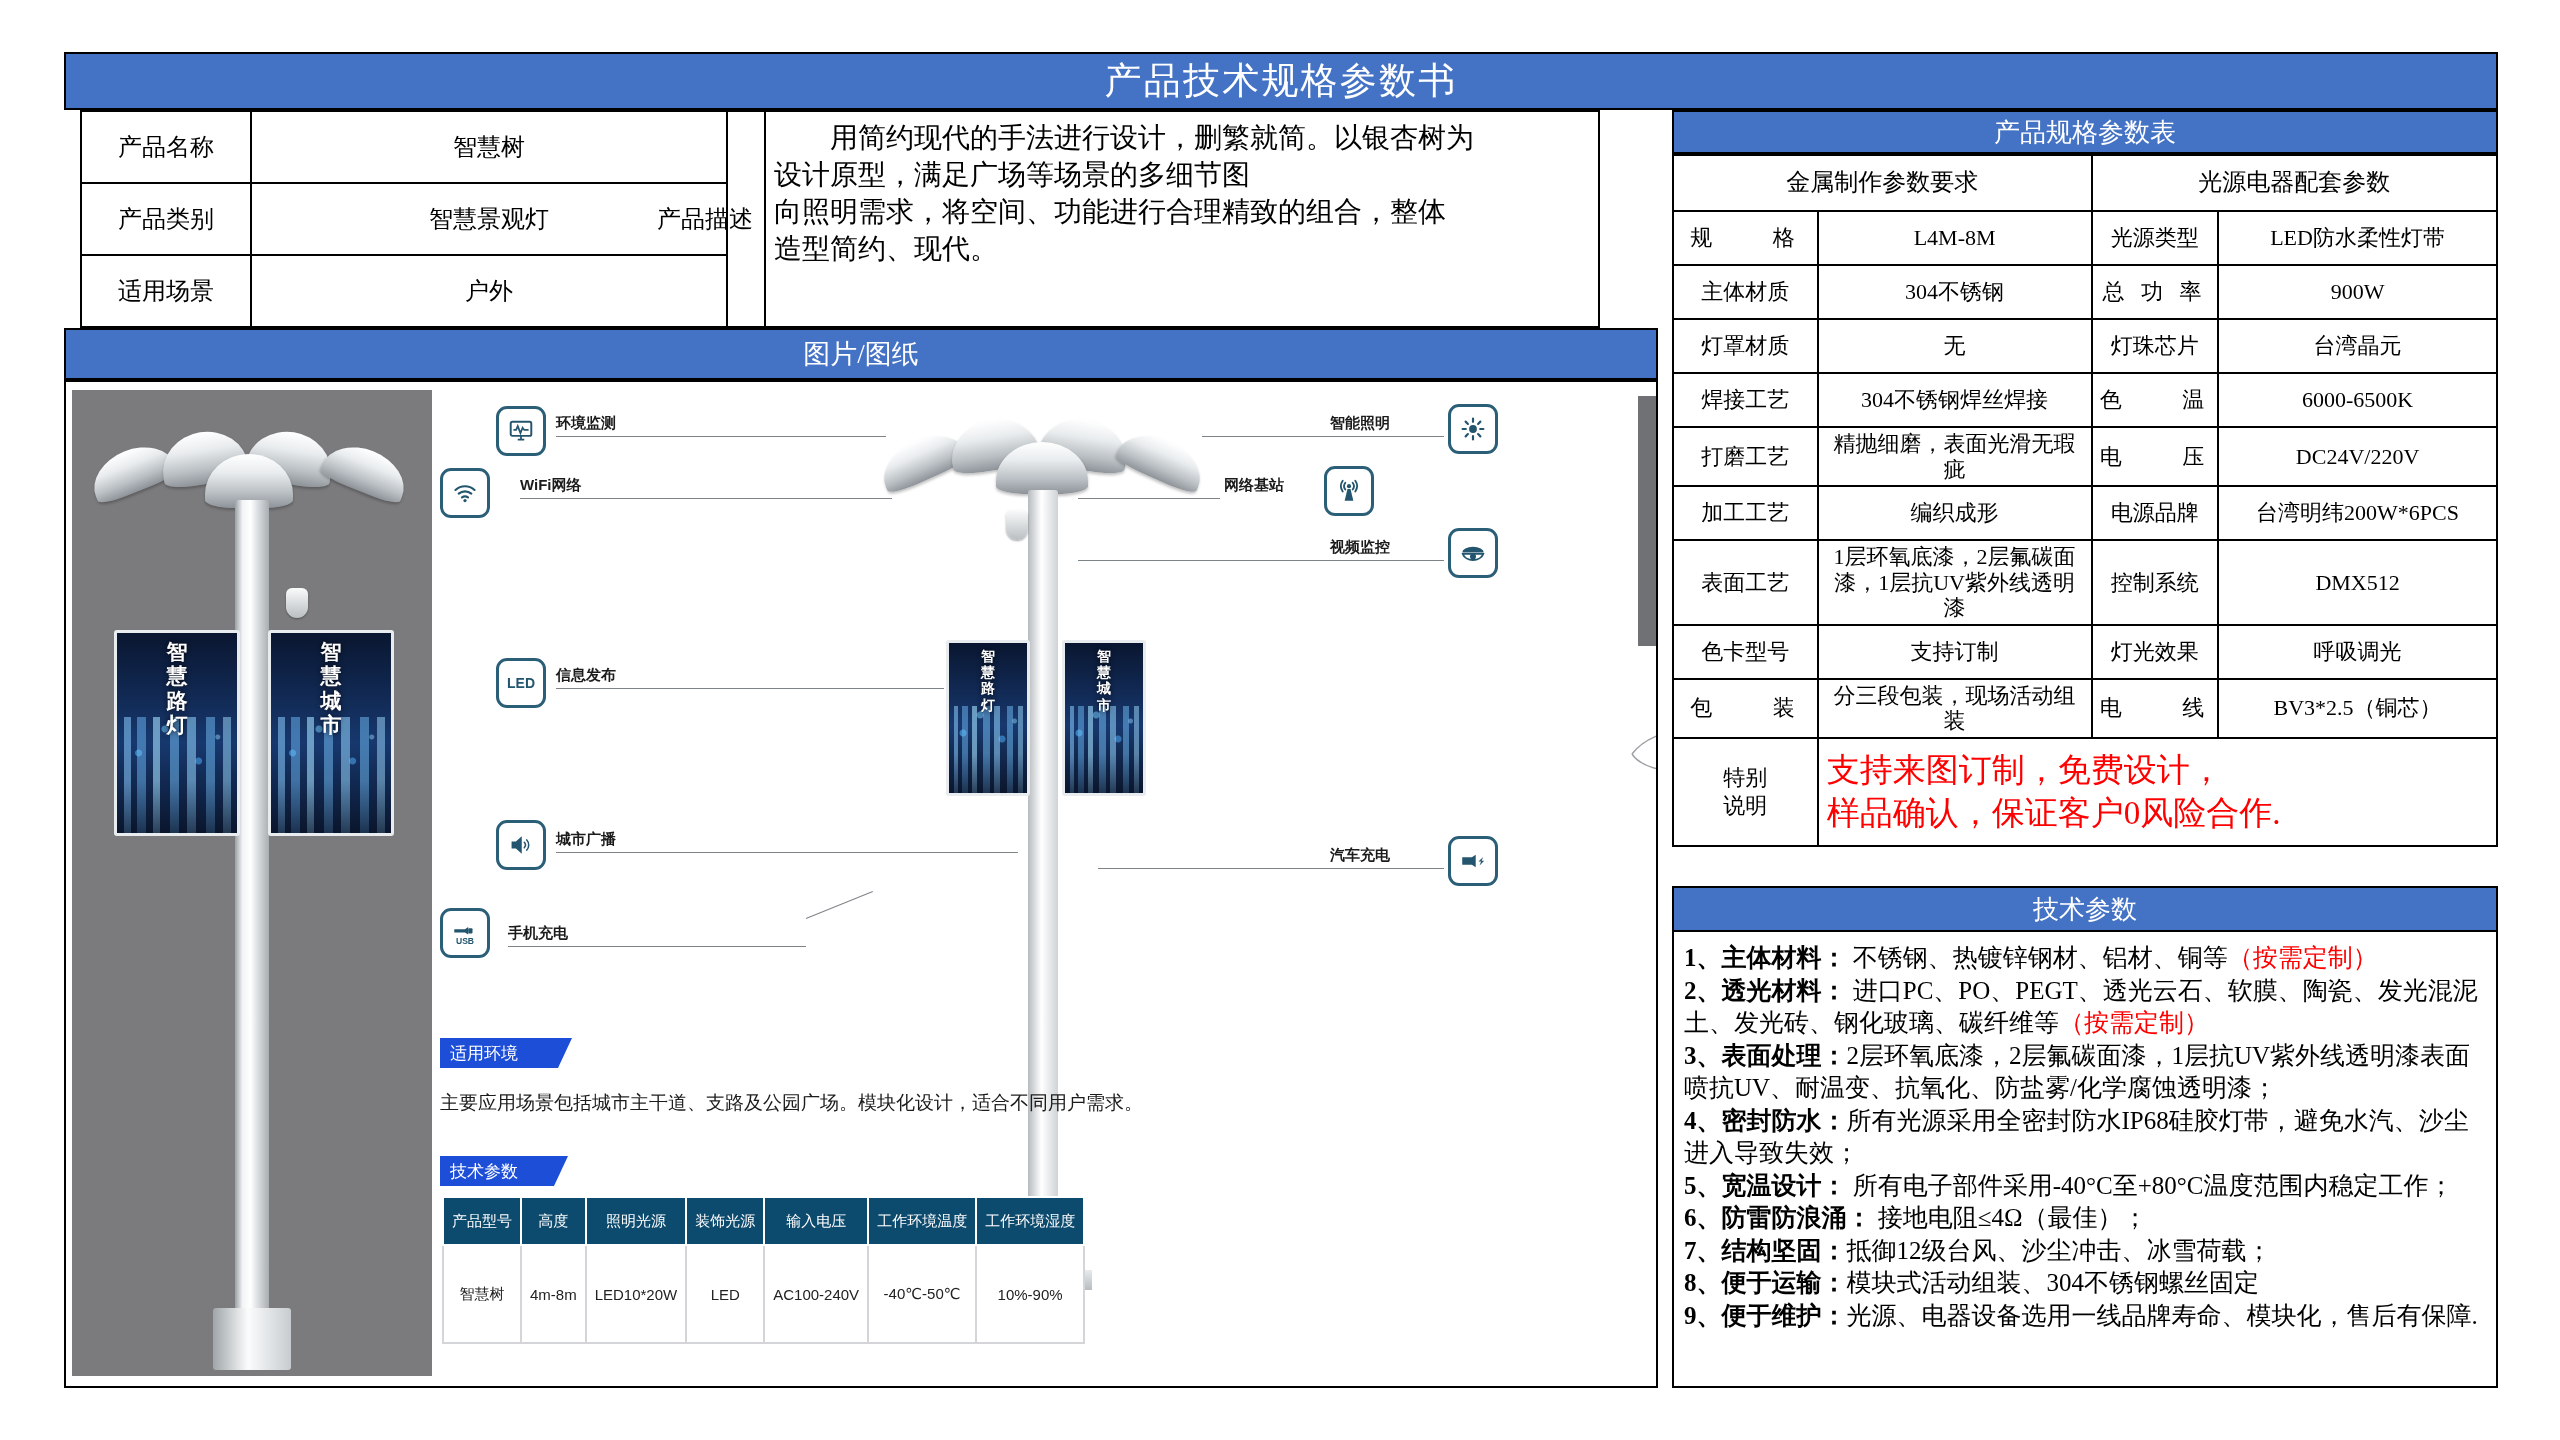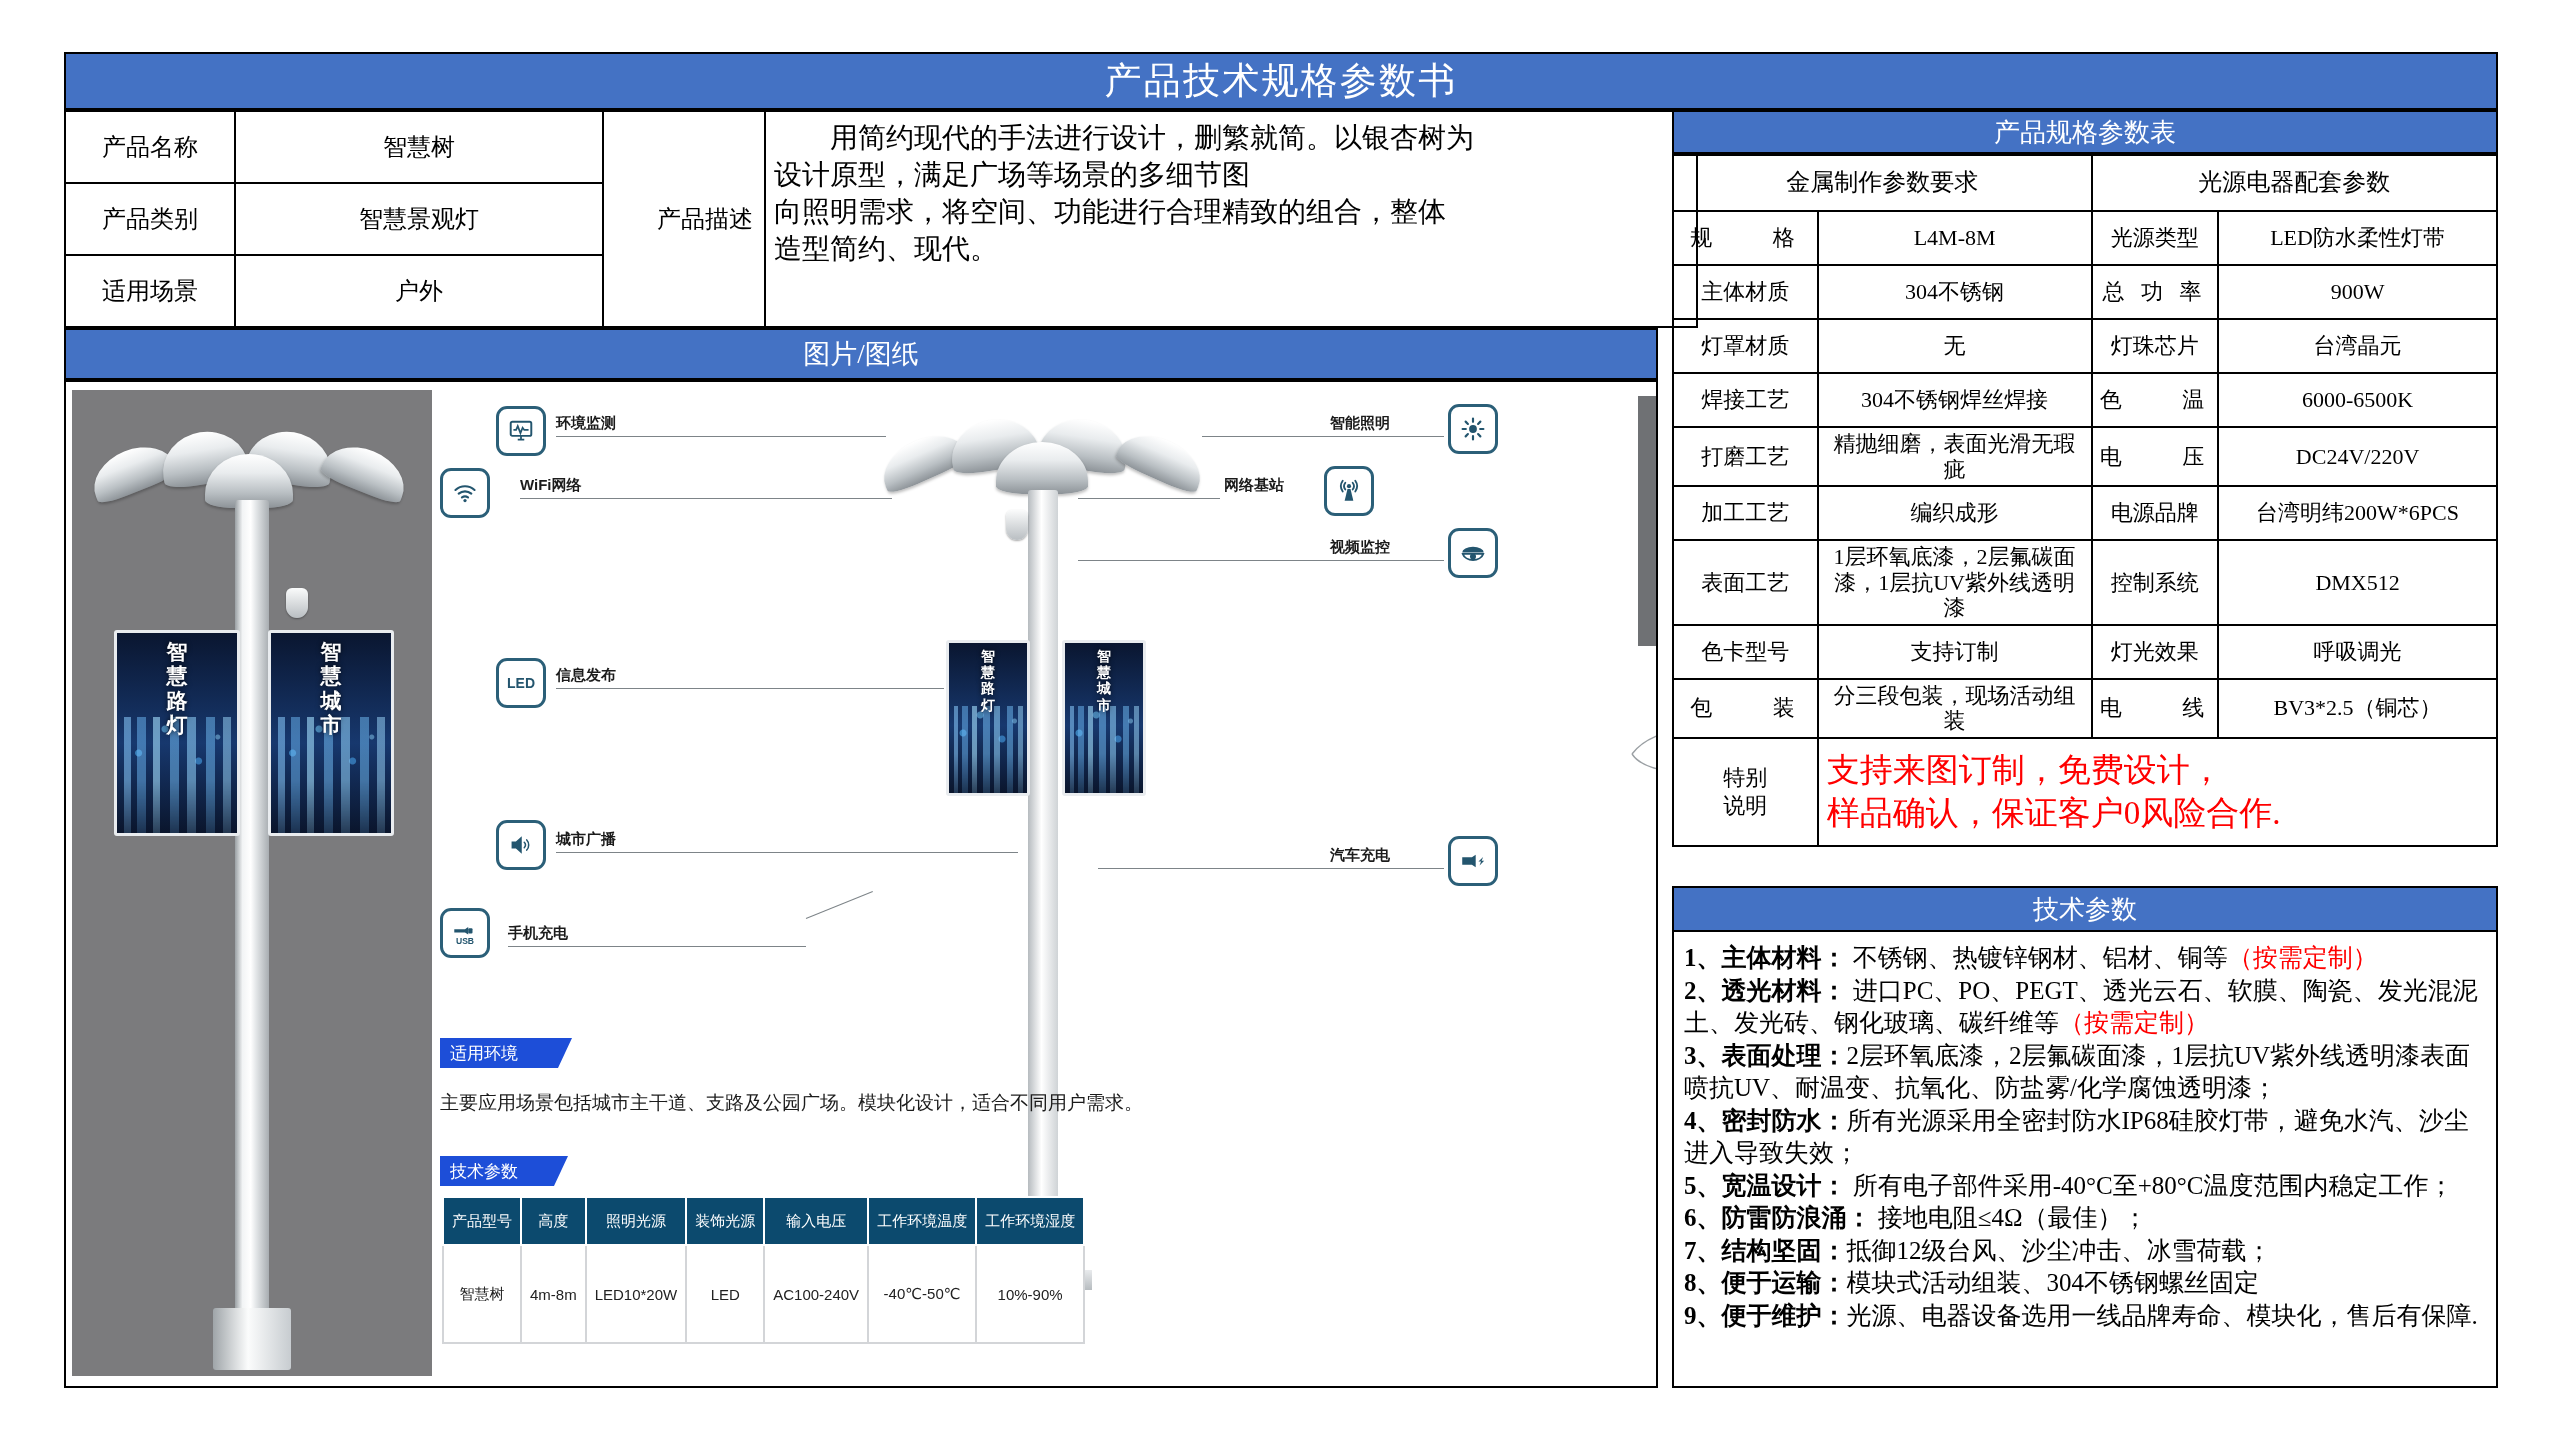--- a/index.html
+++ b/index.html
@@ -13,30 +13,30 @@
 
   
   #title-bar{
     position:absolute;left:64px;top:52px;width:2434px;height:58px;
     background:#4472c4;border:2px solid #000;box-sizing:border-box;
     display:flex;align-items:center;justify-content:center;
     color:#fff;font-size:37px;letter-spacing:.06em;
   }
 
   
-  #info-table{position:absolute;left:64px;top:110px;width:540px;height:218px;border-collapse:collapse;}
+  #info-table{position:absolute;left:80px;top:110px;width:648px;height:218px;border-collapse:collapse;}
   #info-table td{border:2px solid #000;height:54px;font-size:24px;text-align:center;padding:0 4px;}
   #info-table td.k{width:160px;}
   #desc-label{
     position:absolute;left:604px;top:110px;width:162px;height:218px;
     border:2px solid #000;border-left:none;box-sizing:border-box;
     display:flex;align-items:center;justify-content:center;font-size:24px;padding-left:42px;
   }
   #desc-body{
-    position:absolute;left:764px;top:110px;width:934px;height:218px;
+    position:absolute;left:764px;top:110px;width:836px;height:218px;
     border:2px solid #000;border-left:none;box-sizing:border-box;
     font-size:28px;line-height:1.32;padding:8px 10px 0 10px;
   }
   #desc-body p{margin:0;}
   #desc-body p.ind{text-indent:2em;}
 
   
   #drawing-banner{
     position:absolute;left:64px;top:328px;width:1594px;height:52px;
     background:#4472c4;border:2px solid #000;box-sizing:border-box;

